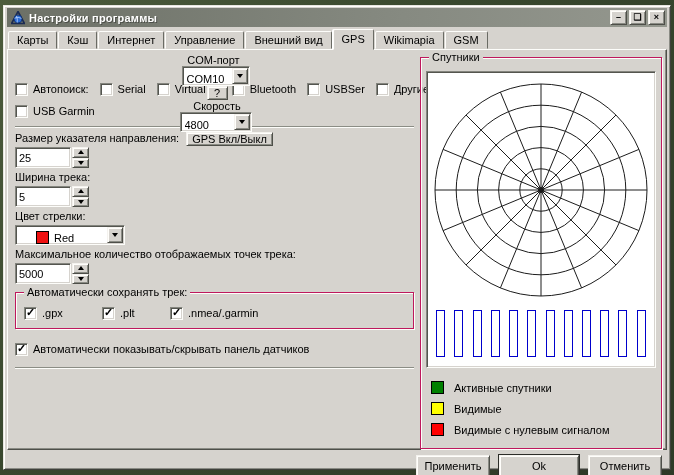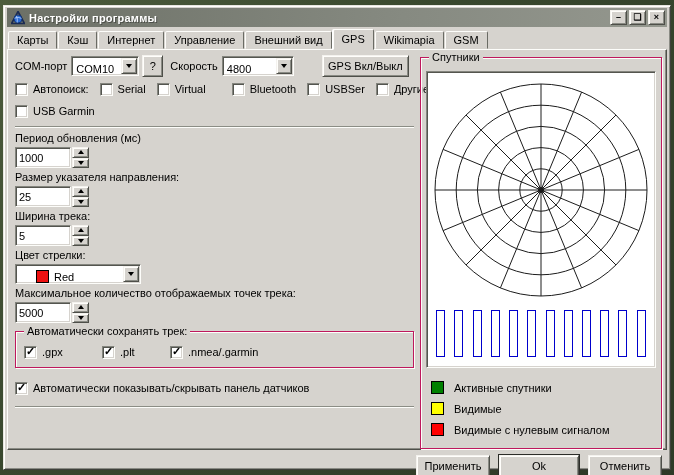--- a/index.html
+++ b/index.html
@@ -79,21 +79,21 @@
     background:#d6d3ce;
     border:1px solid; border-color:#fdfdfa #4e4f49 #4e4f49 #fdfdfa;
     box-shadow: inset -1px -1px 0 #8a8b84;
     padding:4px 4px 3px 4px;
     display:flex;
   }
 
   
   .left-col { width:404px; flex:none; padding-left:3px; }
   .rowflex { display:flex; align-items:center; }
-  .row-com { height:23px; }
+  .row-com { height:23px;flex-direction:column; }
   .row-com .lbl { margin-right:4px; }
   .combo { height:20px; display:flex; align-items:flex-end; position:relative; padding-left:4px; }
   .combo .cval { flex:1; overflow:hidden; white-space:nowrap; }
   .combo .drop {
     width:16px; height:16px; margin:1px; flex:none;
     display:flex; align-items:center; justify-content:center;
   }
   .arrow-down { width:0; height:0; border-left:3px solid transparent; border-right:3px solid transparent; border-top:4px solid #000; }
   .btn {
     height:22px; display:flex; align-items:center; justify-content:center;
@@ -120,21 +120,21 @@
     width:56px; height:21px;
     border:1px solid; border-color:#84857e #fdfdfa #fdfdfa #84857e;
     box-shadow: inset 1px 1px 0 #54554f, inset -1px -1px 0 #d6d3ce;
     background:#fff; padding:1px 1px;
   }
   .spinwrap input { width:100%; height:100%; padding:0 2px; }
   .updown { width:17px; height:21px; display:flex; flex-direction:column; margin-left:1px; }
   .updown .sb { flex:1; display:flex; align-items:center; justify-content:center; }
   .tri-up { width:0; height:0; border-left:3px solid transparent; border-right:3px solid transparent; border-bottom:4px solid #000; }
   .tri-dn { width:0; height:0; border-left:3px solid transparent; border-right:3px solid transparent; border-top:4px solid #000; }
-  .color-combo { width:126px;padding-left:20px; }
+  .color-combo { width:110px;padding-left:20px; }
   .swatch { width:13px; height:13px; border:1px solid #000; margin-right:5px; flex:none; }
   .groupbox { position:relative; margin-top:8px; padding:12px 8px 7px 8px; }
   .gb-title { position:absolute; top:-7px; left:8px; background:#d6d3ce; padding:0 3px; }
 
   
   .right-col { flex:1; margin-left:4px; }
   .sat-group { height:100%; position:relative; padding:13px 5px 5px 5px; }
   .sat-white { height:297px; display:flex; flex-direction:column; align-items:center; }
   .bars { width:100%; flex:none; height:48px; margin-top:11px; display:flex; justify-content:space-evenly; align-items:flex-start; }
   .bar { width:9px; height:47px; border:1px solid #0000cc; background:#fff; }
@@ -233,34 +233,20 @@
         <div class="rowflex" style="height:20px;margin-top:2px">
           <span class="checkline">
             <span class="cbbox"></span>
             <span>USB Garmin</span>
           </span>
         </div>
 
         <div class="sep"></div>
 
 
-        <div>
-          <div class="fieldlbl">Период обновления (мс)</div>
-          <div class="spinner">
-            <span class="spinwrap"><input value="1000" style=""></span>
-            <span class="updown">
-                <span class="sb raised">
-                  <span class="tri-up"></span>
-                </span>
-                <span class="sb raised">
-                  <span class="tri-dn"></span>
-                </span>
-              </span>
-          </div>
-        </div>
 
         <div>
           <div class="fieldlbl">Размер указателя направления:</div>
           <div class="spinner">
             <span class="spinwrap"><input value="25" style=""></span>
             <span class="updown">
                 <span class="sb raised">
                   <span class="tri-up"></span>
                 </span>
                 <span class="sb raised">

